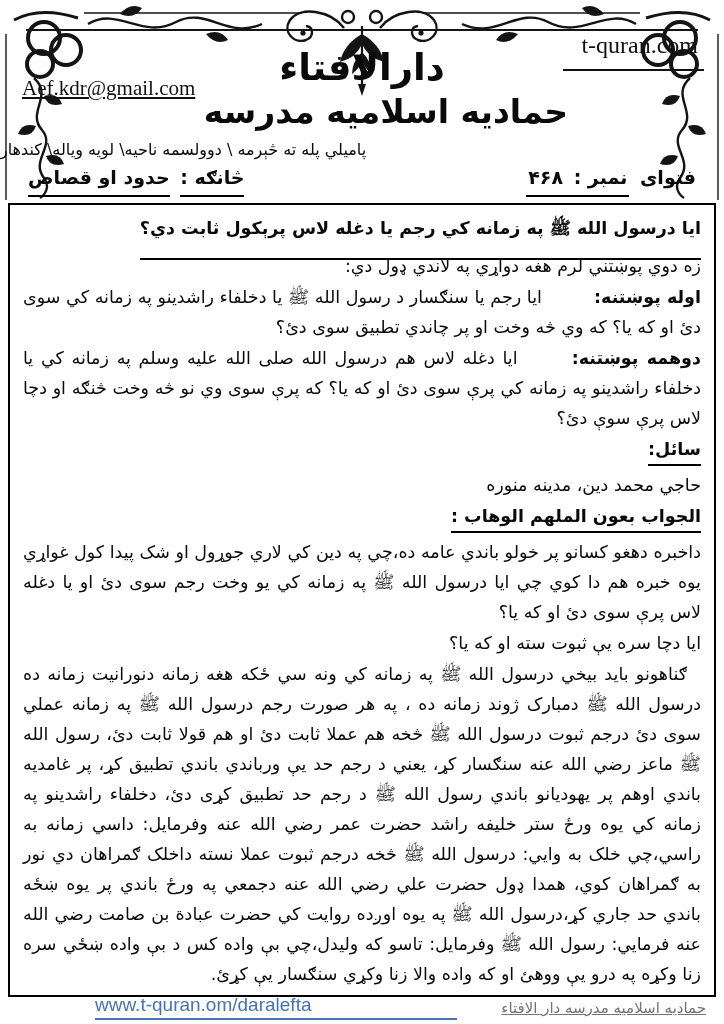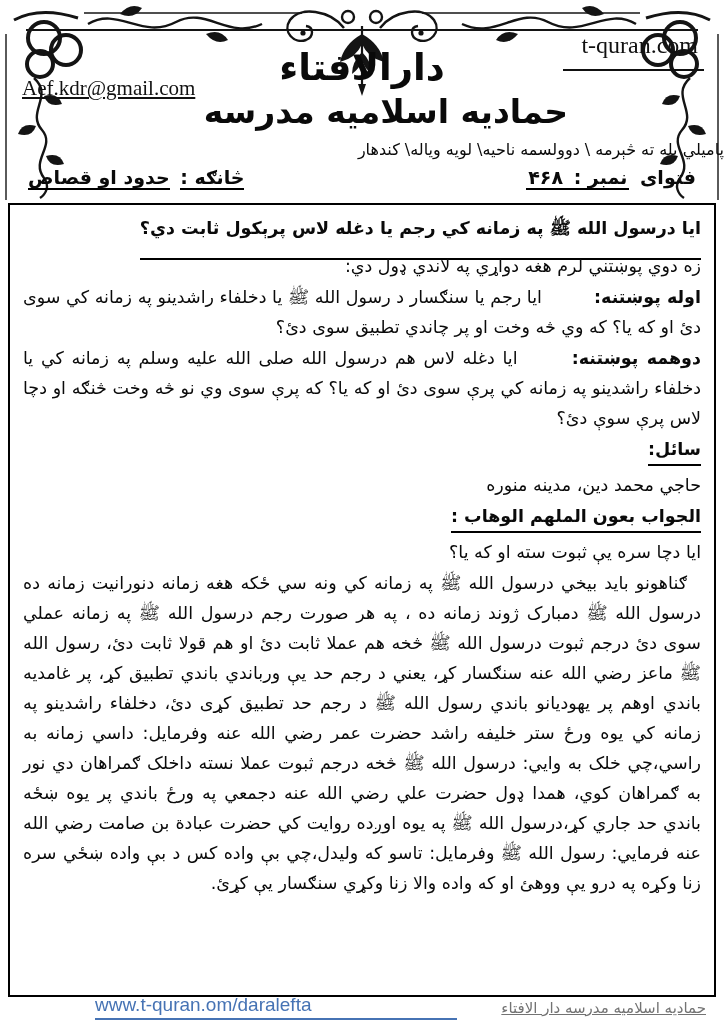--- a/index.html
+++ b/index.html
@@ -8,24 +8,24 @@
   .abs{position:absolute;}
   
   .ornament{position:absolute;top:0;left:0;pointer-events:none;}
   
   .email{top:28px;left:22px;font-family:"Liberation Serif",serif;font-size:21px;
          text-decoration:underline;direction:ltr;color:#111;margin-top:48px;}
   .website{top:32px;right:20px;font-family:"Liberation Serif",serif;font-size:24px;
            direction:ltr;border-bottom:2px solid #111;padding:0 6px 10px 18px;color:#111;}
   .title1{top:46px;left:0;right:0;text-align:center;font-size:37px;font-weight:bold;}
   .title2{top:92px;left:0;right:0;text-align:center;font-size:33px;font-weight:bold;padding-left:48px;}
-  .address{top:140px;left:0;right:0;text-align:right;font-size:16px;}
+  .address{top:140px;left:0;right:0;text-align:left;font-size:16px;}
   .meta-row{top:166px;left:26px;right:26px;display:flex;justify-content:space-between;
             direction:rtl;font-weight:bold;font-size:19px;}
-  .useg{border-bottom:2.5px solid #000;}
+  .useg{border-bottom:2.5px solid #000;padding-bottom:7px;}
   .meta-item span{margin:0 2px;}
   
   .body-box{top:203px;left:8px;right:8px;bottom:27px;border:2.5px solid #000;
             padding:8px 13px 0 13px;direction:rtl;text-align:justify;
             font-size:17.5px;line-height:30px;overflow:hidden;}
   .body-box p{margin:0 0 1px 0;}
   p.heading{font-weight:bold;text-align:right;margin-bottom:8px;}
   p.heading .u{border-bottom:2px solid #000;padding-bottom:20px;}
   p.label{font-weight:bold;margin-bottom:6px;}
   p.label .u{border-bottom:2px solid #000;padding-bottom:5px;}
@@ -98,18 +98,19 @@
 </div>
 
 <div class="abs body-box" id="paragraphs">
     <p class="heading"><span class="u">ايا درسول الله ﷺ په زمانه كي رجم يا دغله لاس پرېكول ثابت دي؟</span></p>
     <p class="normal">زه دوي پوښتني لرم هغه دواړي په لاندي ډول دي:</p>
     <p class="normal"><strong class="lead">اوله پوښتنه: </strong>ايا رجم يا سنګسار د رسول الله ﷺ يا دخلفاء راشدينو په زمانه كي سوى دئ او كه يا؟ كه وي څه وخت او پر چاندي تطبيق سوى دئ؟</p>
     <p class="normal"><strong class="lead">دوهمه پوښتنه: </strong>ايا دغله لاس هم درسول الله صلى الله عليه وسلم په زمانه كي يا دخلفاء راشدينو په زمانه كي پرې سوى دئ او كه يا؟ كه پرې سوى وي نو څه وخت څنګه او دچا لاس پرې سوې دئ؟</p>
     <p class="label"><span class="u">سائل:</span></p>
     <p class="normal">حاجي محمد دين، مدينه منوره</p>
     <p class="label"><span class="u">الجواب بعون الملهم الوهاب :</span></p>
+    <p class="normal">داخبره دهغو كسانو پر خولو باندي عامه ده،چي په دين كي لاري جوړول او شک پيدا كول غواړي يوه خبره هم دا كوي چي ايا درسول الله ﷺ په زمانه كي يو وخت رجم سوى دئ او يا دغله لاس پرې سوى دئ او كه يا؟</p>
     <p class="normal">ايا دچا سره يې ثبوت سته او كه يا؟</p>
     <p class="indent">ګناهونو بايد بيخي درسول الله ﷺ په زمانه كي ونه سي ځكه هغه زمانه دنورانيت زمانه ده درسول الله ﷺ دمبارک ژوند زمانه ده ، په هر صورت رجم درسول الله ﷺ په زمانه عملي سوى دئ درجم ثبوت درسول الله ﷺ څخه هم عملا ثابت دئ او هم قولا ثابت دئ، رسول الله ﷺ ماعز رضي الله عنه سنګسار كړ، يعني د رجم حد يې ورباندي باندي تطبيق كړ، پر غامديه باندي اوهم پر يهوديانو باندي رسول الله ﷺ د رجم حد تطبيق كړى دئ، دخلفاء راشدينو په زمانه كي يوه ورځ ستر خليفه راشد حضرت عمر رضي الله عنه وفرمايل: داسي زمانه به راسي،چي خلک به وايي: درسول الله ﷺ څخه درجم ثبوت عملا نسته داخلک ګمراهان دي نور به ګمراهان كوي، همدا ډول حضرت علي رضي الله عنه دجمعي په ورځ باندي پر يوه ښځه باندي حد جاري كړ،درسول الله ﷺ په يوه اوږده روايت كي حضرت عبادة بن صامت رضي الله عنه فرمايي: رسول الله ﷺ وفرمايل: تاسو كه وليدل،چي بې واده كس د بې واده ښځي سره زنا وكړه په درو يې ووهئ او كه واده والا زنا وكړي سنګسار يې كړئ.</p>
   </div>
 
 <a class="abs footer-link" style="color: rgb(70, 115, 180); border-color: rgb(70, 115, 180);">www.t-quran.om/daralefta</a>
 <a class="abs footer-site" style="color: #737373; border-color: rgb(70, 115, 180);">حماديه اسلاميه مدرسه دار الافتاء</a>
 
 </body></html>

